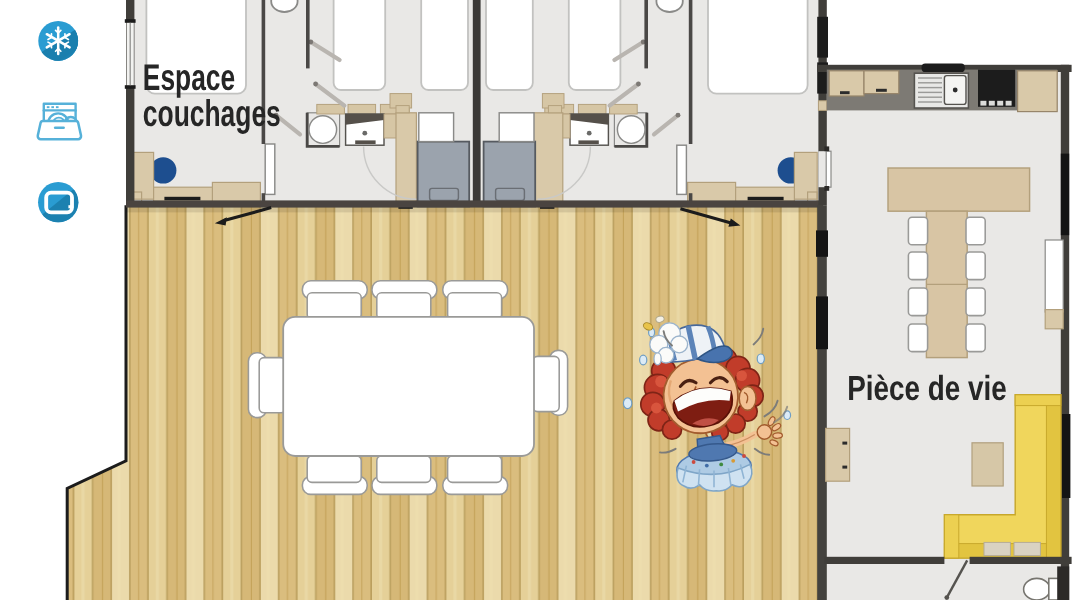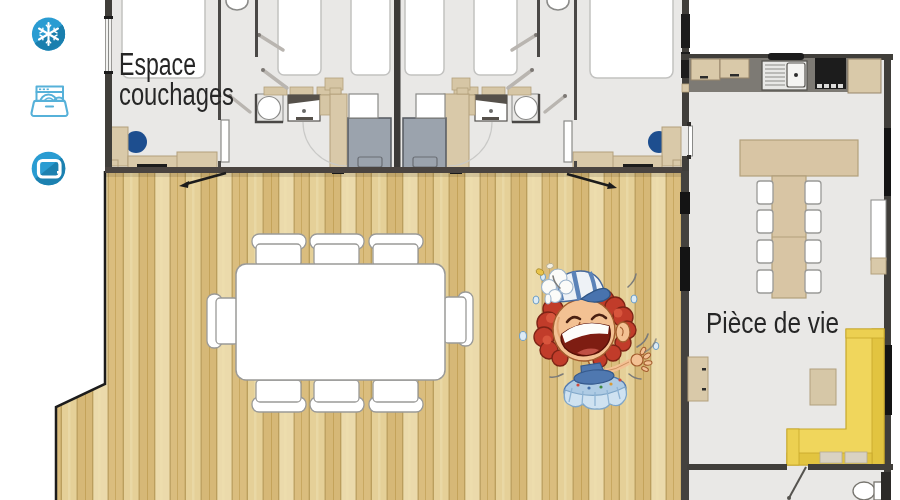--- a/index.html
+++ b/index.html
@@ -1,16 +1,16 @@
 <!DOCTYPE html>
 <html><head>
 <meta charset="utf-8">
 <style>
   html,body{margin:0;padding:0;background:#fff;}
-  #wrap{position:relative;width:900px;height:500px;overflow:hidden;font-family:"Liberation Sans",sans-serif;}
+  #wrap{position:relative;width:900px;height:500px;overflow:hidden;font-family:"Liberation Sans",sans-serif;font-weight:bold;}
 </style>
 </head>
 <body>
 <div id="wrap">
 <svg width="900" height="500" viewBox="0 0 900 500">
 <defs>
   <pattern id="wood" width="62" height="500" patternUnits="userSpaceOnUse">
     <rect x="0" y="0" width="62" height="500" fill="#ddc185"></rect>
     <rect x="0" y="0" width="15.5" height="500" fill="#e5d098"></rect>
     <rect x="15.5" y="0" width="15.5" height="500" fill="#d6b877"></rect>

